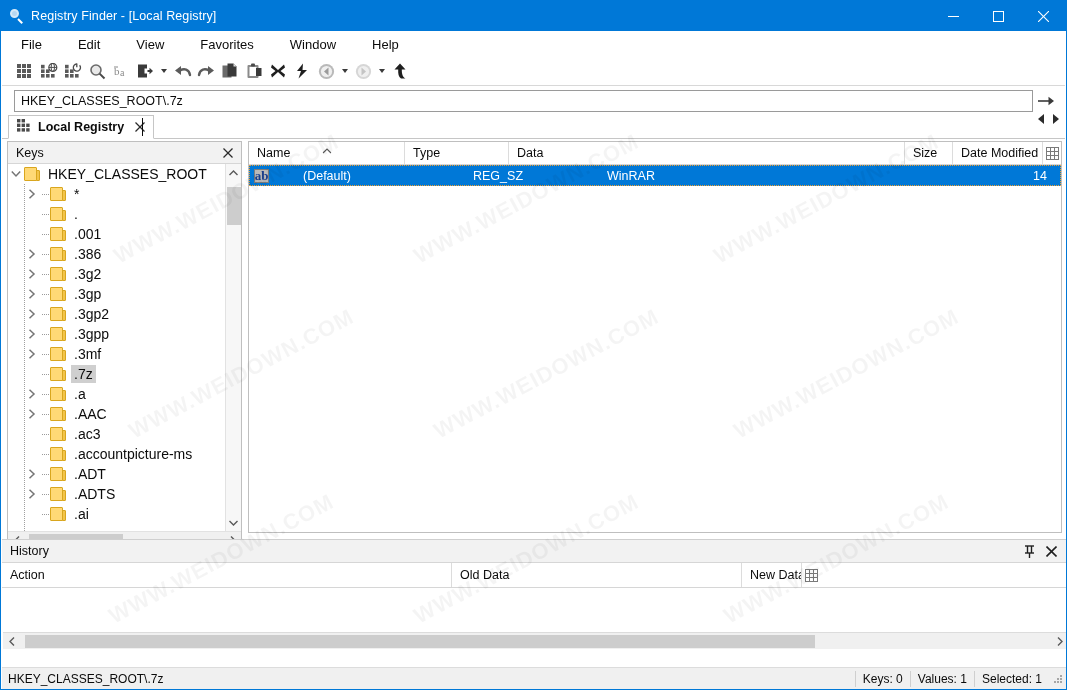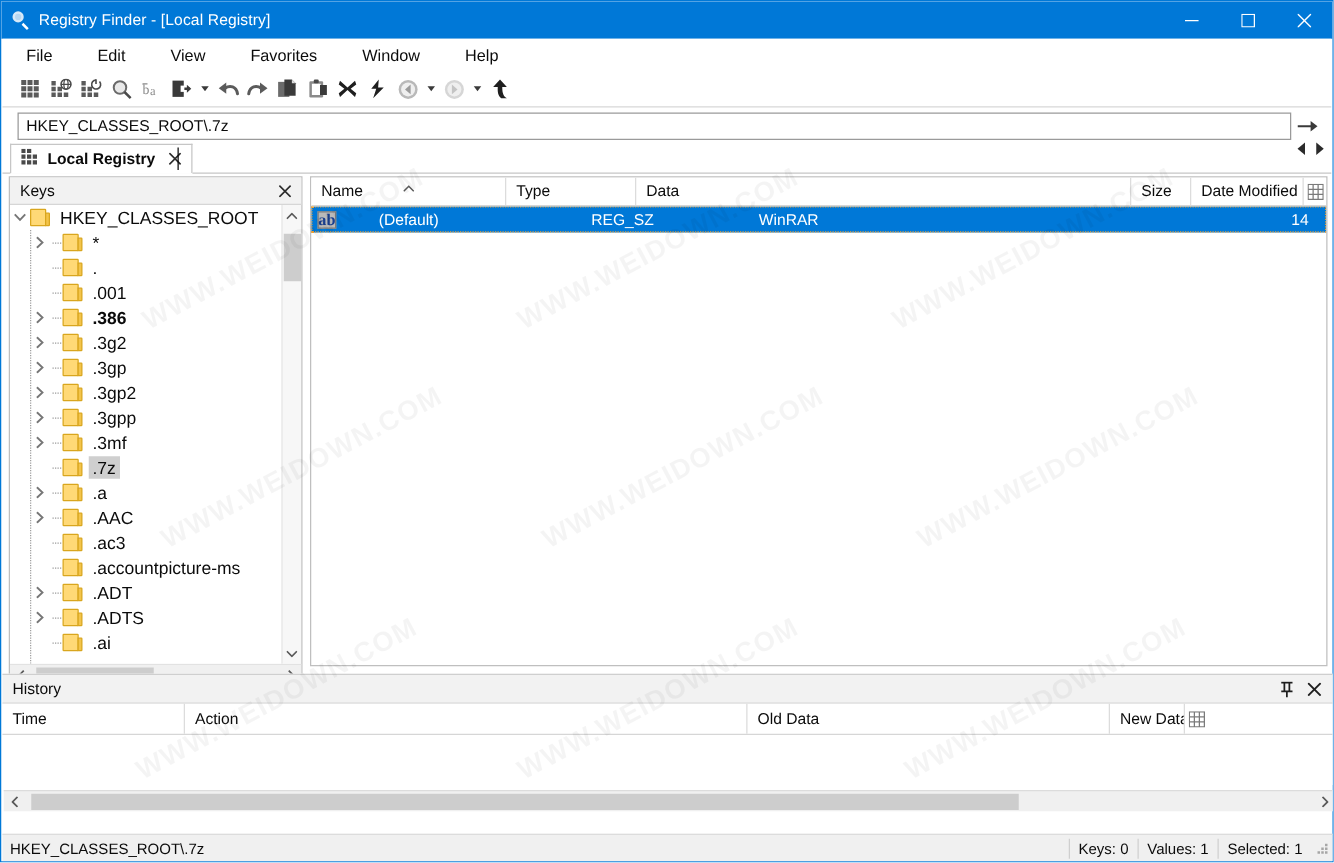--- a/index.html
+++ b/index.html
@@ -643,21 +643,21 @@
             <span class="chev"></span>
             <span class="dots">
               <b></b>
             </span>
             <span class="folder">
               <span class="f-body"></span>
               <span class="f-tab"></span>
             </span>
             <span class="lbl">.001</span>
           </div>
-          <div class="trow" style="padding-left: 16px; font-weight: bold;">
+          <div class="trow" style="padding-left: 16px;">
             <span class="chev">
               <svg width="8" height="10" viewBox="0 0 8 10">
                 <path d="M1.5 0.8 L6 5 L1.5 9.2" fill="none" stroke="#767676" stroke-width="1.5"></path>
               </svg>
             </span>
             <span class="dots">
               <b></b>
             </span>
             <span class="folder">
               <span class="f-body"></span>
@@ -935,23 +935,20 @@
         </span>
         <span class="ib">
           <svg width="11" height="11" viewBox="0 0 11 11">
             <line x1="0.5" y1="0.5" x2="10.5" y2="10.5" stroke="#1f1f1f" stroke-width="1.6"></line>
             <line x1="10.5" y1="0.5" x2="0.5" y2="10.5" stroke="#1f1f1f" stroke-width="1.6"></line>
           </svg>
         </span>
       </span>
     </div>
     <div class="histcols" id="history-colhdr">
-        <div class="col" style="width: 146px;">
-          <span>Time</span>
-        </div>
         <div class="col" style="width: 450px;">
           <span>Action</span>
         </div>
         <div class="col" style="width: 290px; align-items: center;">
           <span>Old Data</span>
         </div>
         <div class="col" style="width: 60px;">
           <span>New Data</span>
         </div>
         <div class="colchooser">

